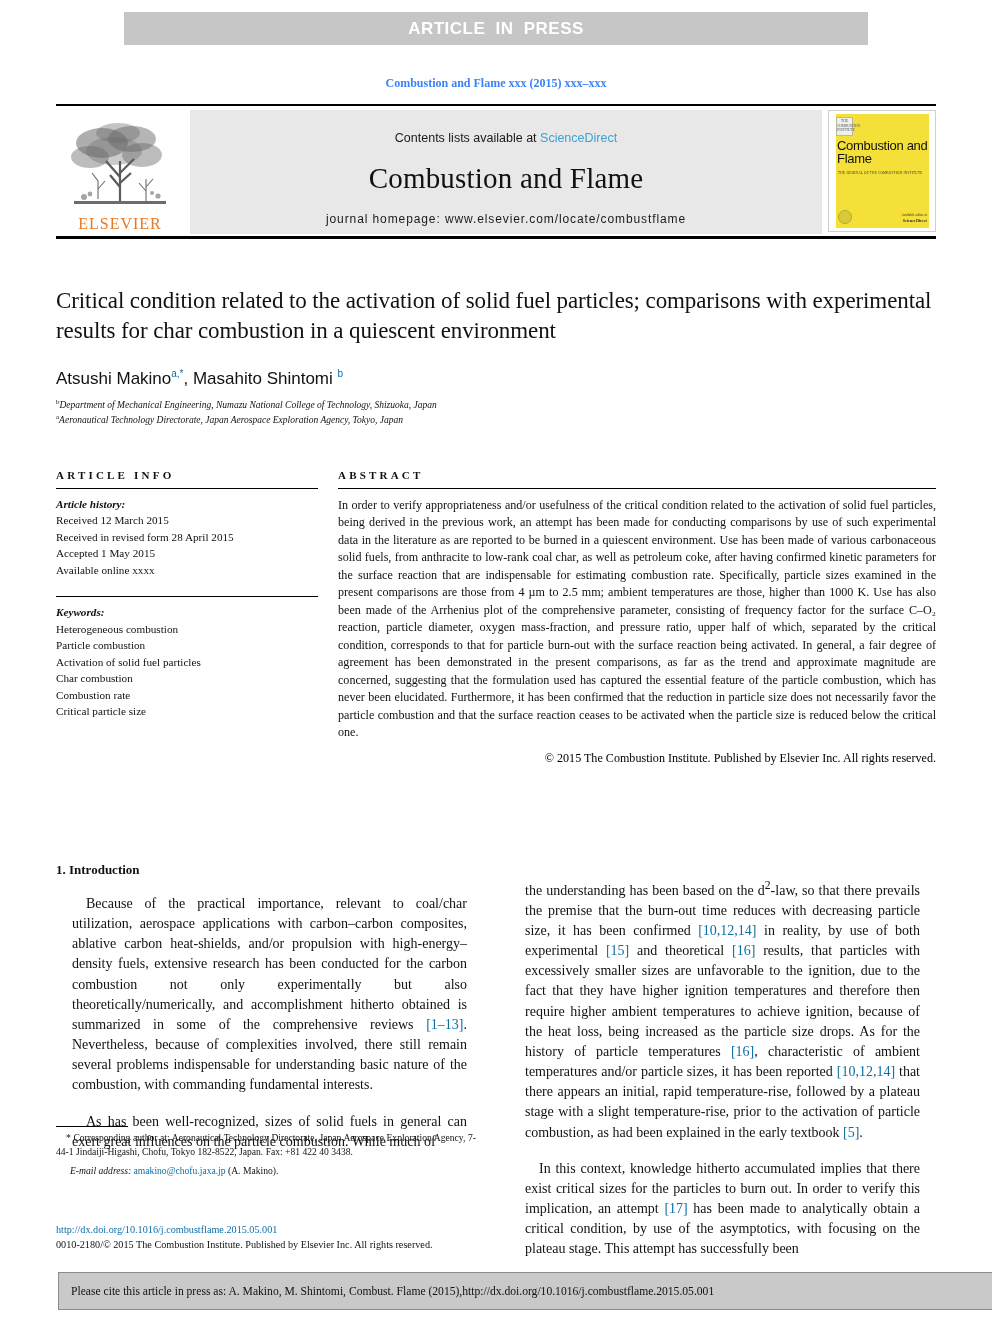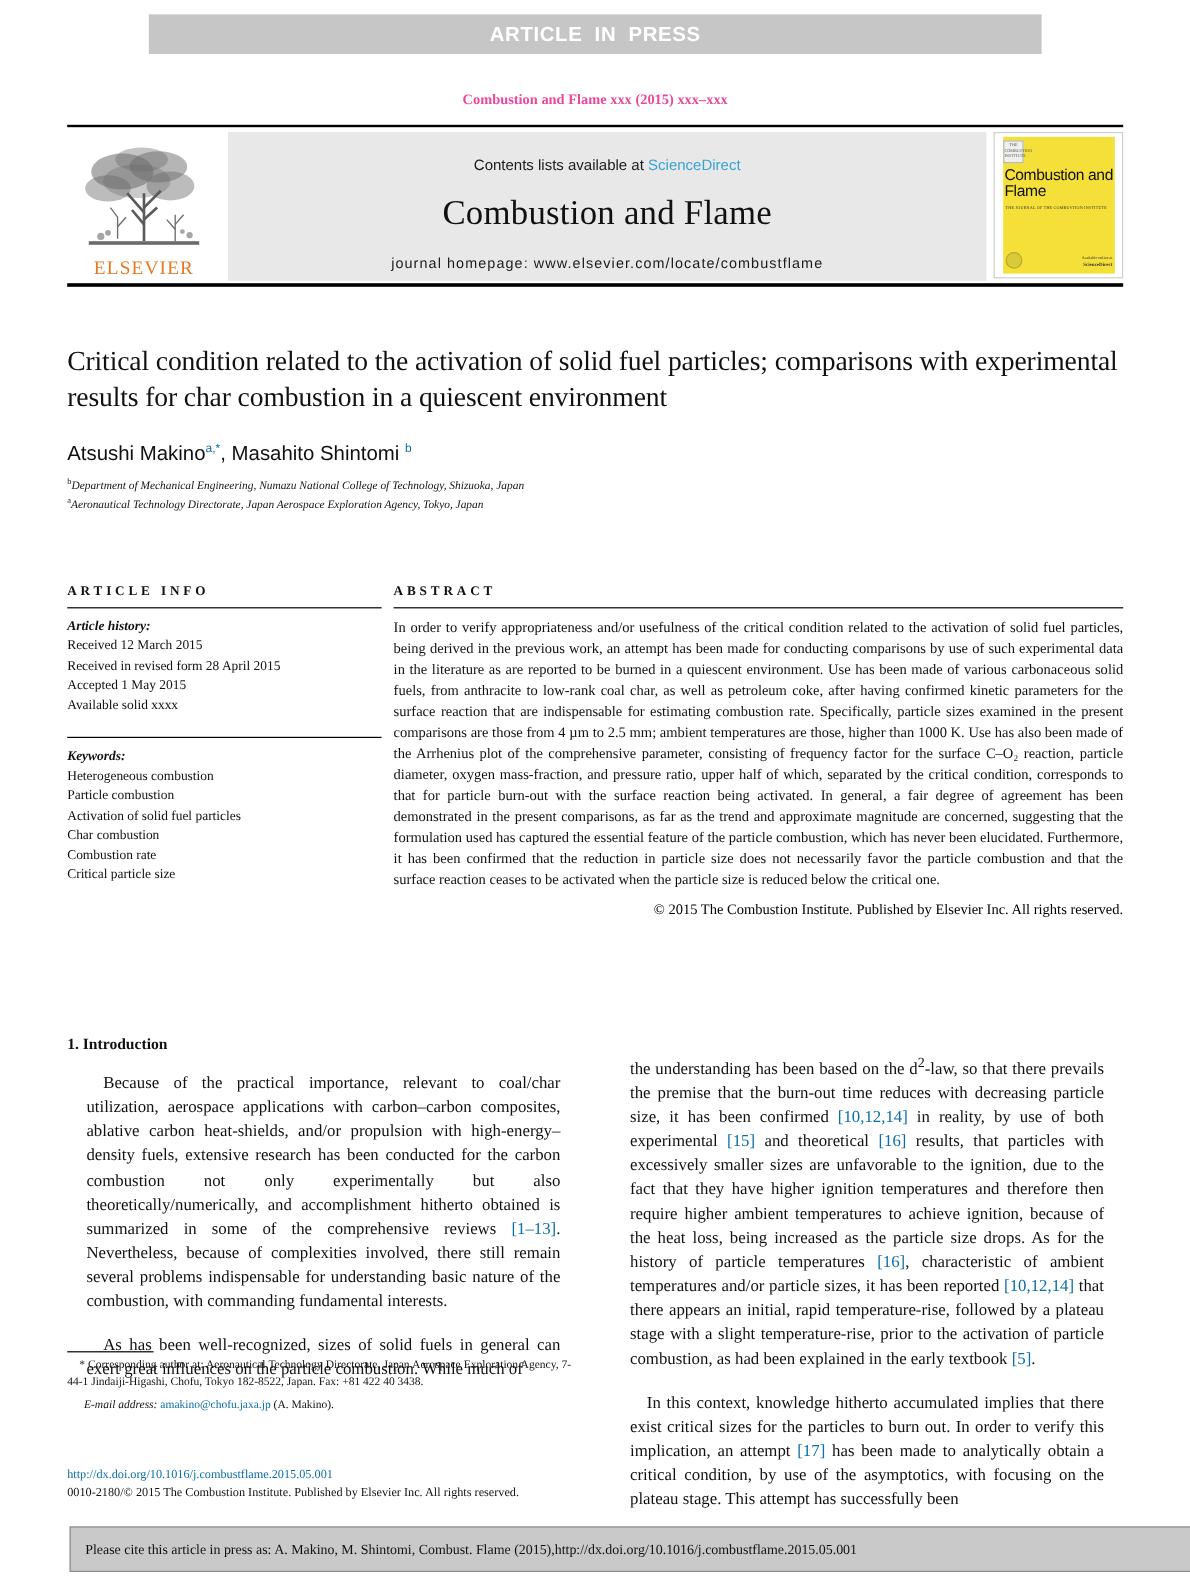--- a/index.html
+++ b/index.html
@@ -37,21 +37,21 @@
     word-spacing: 5px;
   }
 
   
   .journal-ref {
     position: absolute;
     left: 0;
     top: 76px;
     width: 992px;
     text-align: center;
-    color: #ec4899;
+    color: #3b82f6;
     font-family: "Liberation Serif", serif;
     font-weight: bold;
     font-size: 12px;
   }
 
   
   .masthead {
     position: absolute;
     left: 56px;
     top: 104px;
@@ -218,24 +218,24 @@
   .affil sup {
     font-style: normal;
     font-size: 7px;
     vertical-align: super;
   }
 
   
   .info-abs {
     position: absolute;
     left: 56px;
-    top: 487px;
+    top: 469px;
     width: 880px;
     display: flex;
-    gap: 10px;
+    gap: 20px;
   }
   .col-info { flex: 0 0 262px; }
   .col-abs  { flex: 1 1 auto; }
   .sec-head {
     font-family: "Liberation Serif", serif;
     font-weight: bold;
     font-size: 11px;
     letter-spacing: 3.2px;
     color: #111;
     margin-bottom: 7px;
@@ -439,21 +439,21 @@
 <div class="info-abs">
 
   <div class="col-info">
     <div class="sec-head">ARTICLE INFO</div>
     <div class="rule-thin"></div>
     <div class="info-body">
       <div class="lbl">Article history:</div>
       <div>Received 12 March 2015</div>
       <div>Received in revised form 28 April 2015</div>
       <div>Accepted 1 May 2015</div>
-      <div>Available solid xxxx</div>
+      <div>Available online xxxx</div>
     </div>
     <div class="kw-block">
       <div class="rule-thin"></div>
       <div class="info-body">
         <div class="lbl">Keywords:</div>
         <div>Heterogeneous combustion</div>
         <div>Particle combustion</div>
         <div>Activation of solid fuel particles</div>
         <div>Char combustion</div>
         <div>Combustion rate</div>

